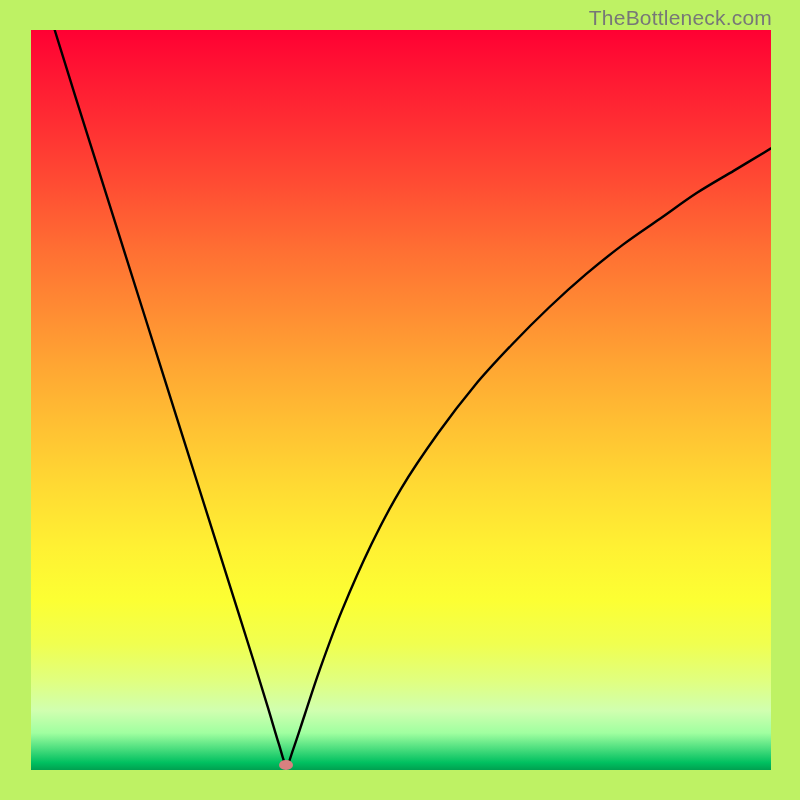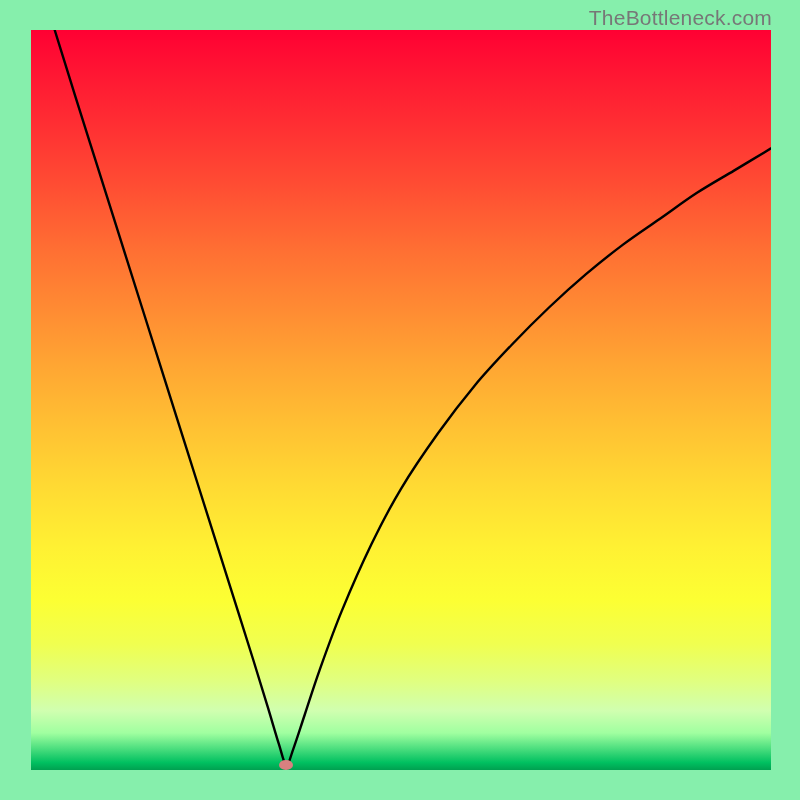--- a/index.html
+++ b/index.html
@@ -1,21 +1,21 @@
 <!DOCTYPE html>
 <html><head>
 <meta charset="utf-8">
 <style>
   * { margin: 0; padding: 0; box-sizing: border-box; }
   html, body { width: 800px; height: 800px; overflow: hidden; background: #000; }
   .frame {
     position: relative;
     width: 800px;
     height: 800px;
-    background: #86efac;
+    background: #bef264;
   }
   .plot-area {
     position: absolute;
     left: 31px;
     top: 30px;
     width: 740px;
     height: 740px;
     overflow: hidden;
   }
   .gradient-bg {

